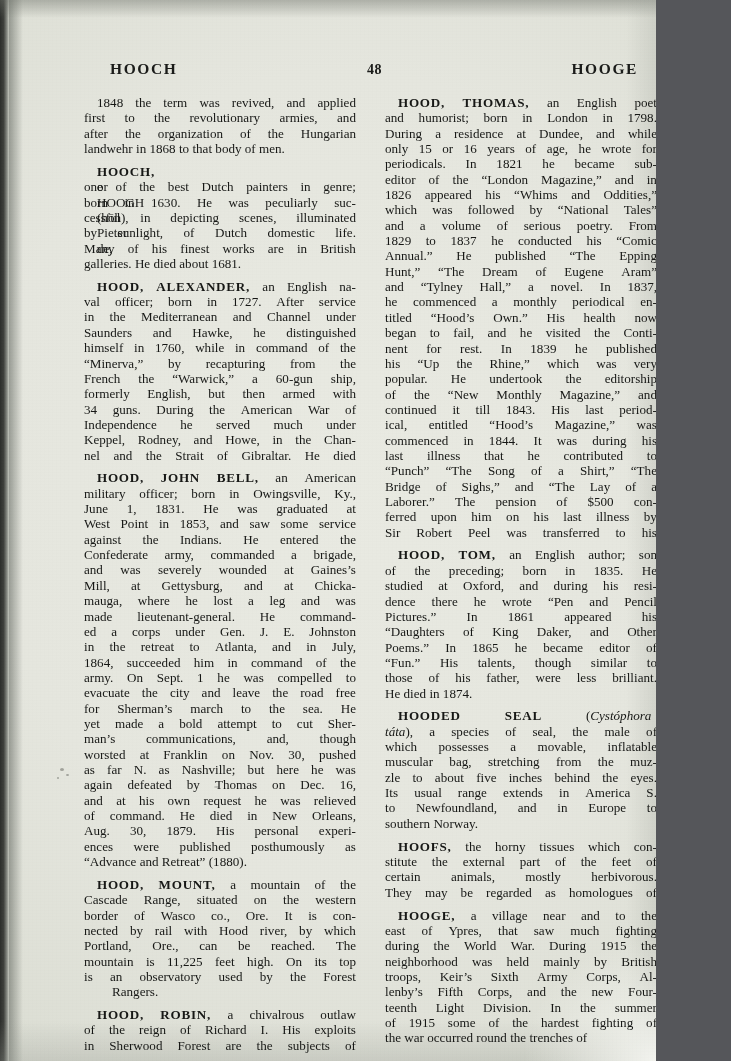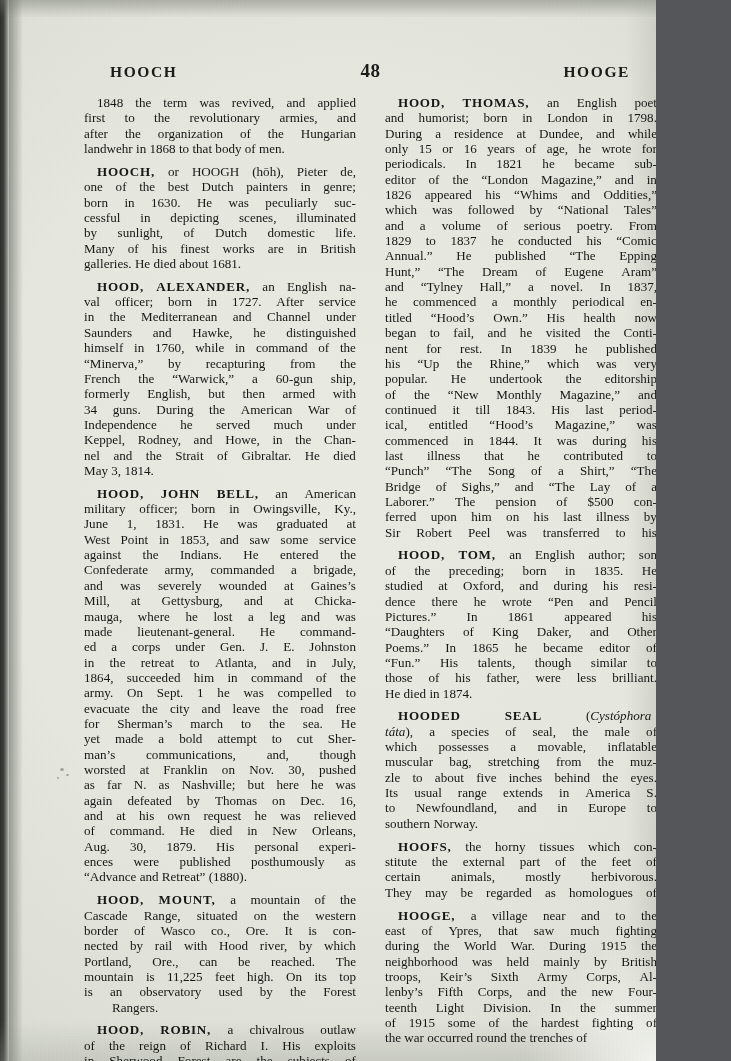--- a/index.html
+++ b/index.html
@@ -81,26 +81,26 @@
     width: 566px;
     display: flex;
     align-items: baseline;
     justify-content: space-between;
     color: #1b1c1a;
     font-weight: bold;
     font-size: 15.5px;
     letter-spacing: 1.6px;
   }
   #runhead .folio {
-    font-size: 19px;
+    font-size: 14px;
     font-weight: bold;
     letter-spacing: 0.5px;
   }
   #runhead .rh-left { margin-left: 26px; }
-  #runhead .rh-right { margin-right: 20px; }
+  #runhead .rh-right { margin-right: 12px; }
 
   
   .col {
     position: absolute;
     top: 95px;
     width: 272px;
     color: #171816;
     font-size: 13.1px;
     line-height: 15.35px;
     text-align: justify;
@@ -176,21 +176,21 @@
           <span>after</span>
           <span>the</span>
           <span>organization</span>
           <span>of</span>
           <span>the</span>
           <span>Hungarian</span>
         </div>
         <div class="ln" style="white-space: pre;"><span>landwehr</span> <span>in</span> <span>1868</span> <span>to</span> <span>that</span> <span>body</span> <span>of</span> <span>men.</span></div>
       </div>
       <div class="entry">
-        <div class="ln j" style="padding-left: 13px;">
+        <div class="ln j" style="padding-left: 13px; flex-direction: column;">
           <span><span class="hw">HOOCH,</span></span>
           <span>or</span>
           <span>HOOGH</span>
           <span>(hōh),</span>
           <span>Pieter</span>
           <span>de,</span>
         </div>
         <div class="ln j">
           <span>one</span>
           <span>of</span>
@@ -330,21 +330,20 @@
         <div class="ln j">
           <span>nel</span>
           <span>and</span>
           <span>the</span>
           <span>Strait</span>
           <span>of</span>
           <span>Gibraltar.</span>
           <span>He</span>
           <span>died</span>
         </div>
-        <div class="ln" style="white-space: pre;"><span>May</span> <span>3,</span> <span>1814.</span></div>
       </div>
       <div class="entry">
         <div class="ln j" style="padding-left: 13px;">
           <span><span class="hw">HOOD,</span></span>
           <span><span class="hw">JOHN</span></span>
           <span><span class="hw">BELL,</span></span>
           <span>an</span>
           <span>American</span>
         </div>
         <div class="ln j">

